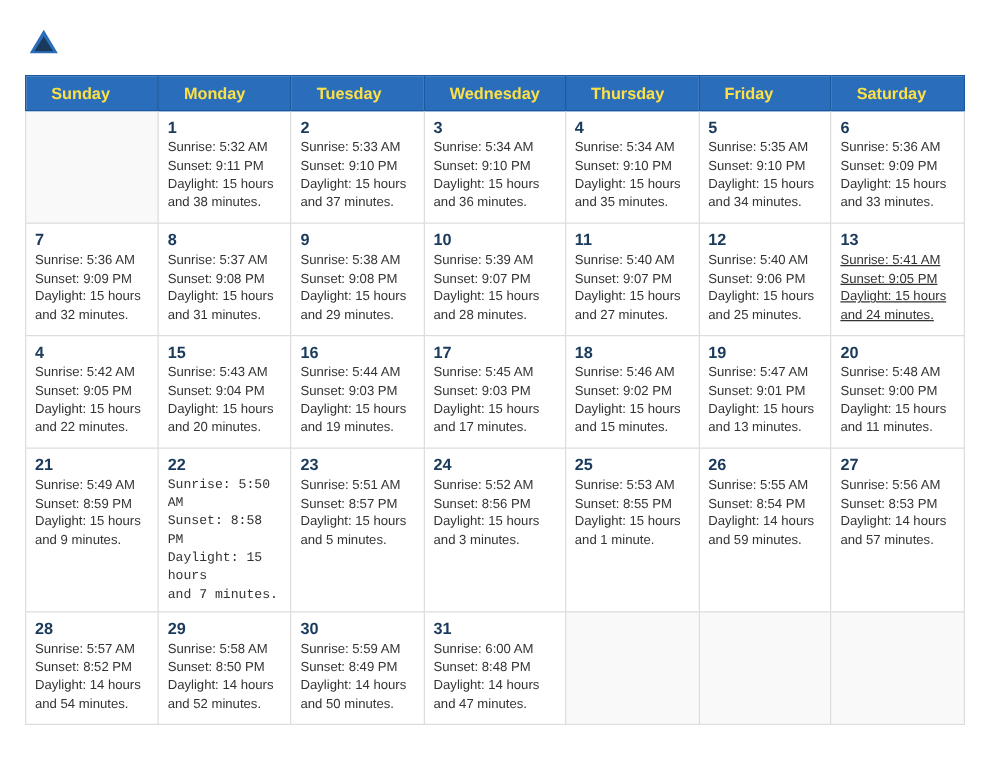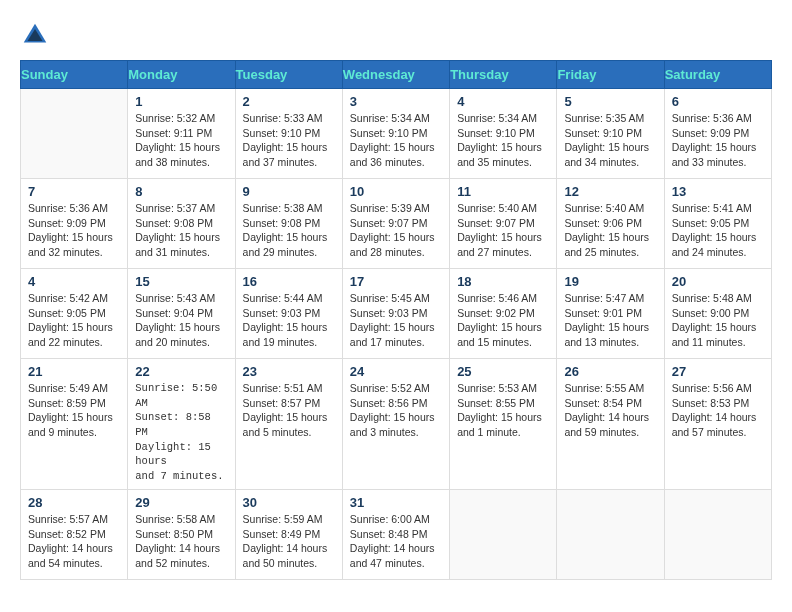--- a/index.html
+++ b/index.html
@@ -47,23 +47,23 @@
       font-size: 14px;
       color: #333;
     }
     .calendar-table {
       width: 100%;
       border-collapse: collapse;
       border: 1px solid #ccc;
     }
     .calendar-table th {
       background-color: #2a6ebb;
-      color: #5eead4;
+      color: #fde047;
       text-align: left;
-      padding: 6px 0;
+      padding: 6px 20px;
       font-size: 13px;
       border: 1px solid #1a5aa0;
     }
     .calendar-table td {
       vertical-align: top;
       padding: 5px 7px;
       font-size: 11px;
       color: #333;
       border: 1px solid #ddd;
       width: calc(100% / 7);
@@ -201,21 +201,21 @@
         </td>
         <td>
           <span class="day-number">12</span>
           <div class="day-info" style="white-space: pre-line;">Sunrise: 5:40 AM
 Sunset: 9:06 PM
 Daylight: 15 hours
 and 25 minutes.</div>
         </td>
         <td>
           <span class="day-number">13</span>
-          <div class="day-info" style="white-space: pre-line;">Sunrise: 5:41 AM
+          <div class="day-info" style="white-space: pre-line; text-decoration: underline;">Sunrise: 5:41 AM
 Sunset: 9:05 PM
 Daylight: 15 hours
 and 24 minutes.</div>
         </td>
       </tr>
       <tr>
         <td>
           <span class="day-number">4</span>
           <div class="day-info" style="white-space: pre-line;">Sunrise: 5:42 AM
 Sunset: 9:05 PM

